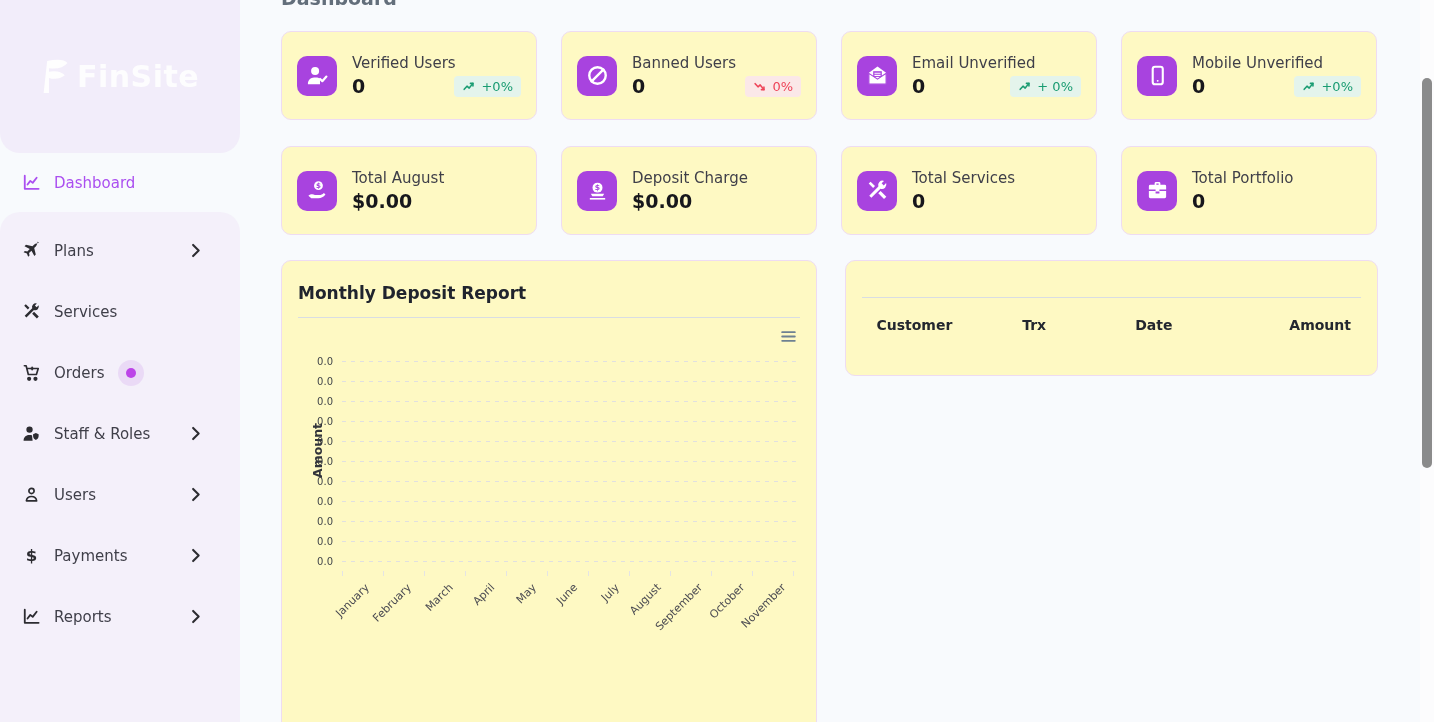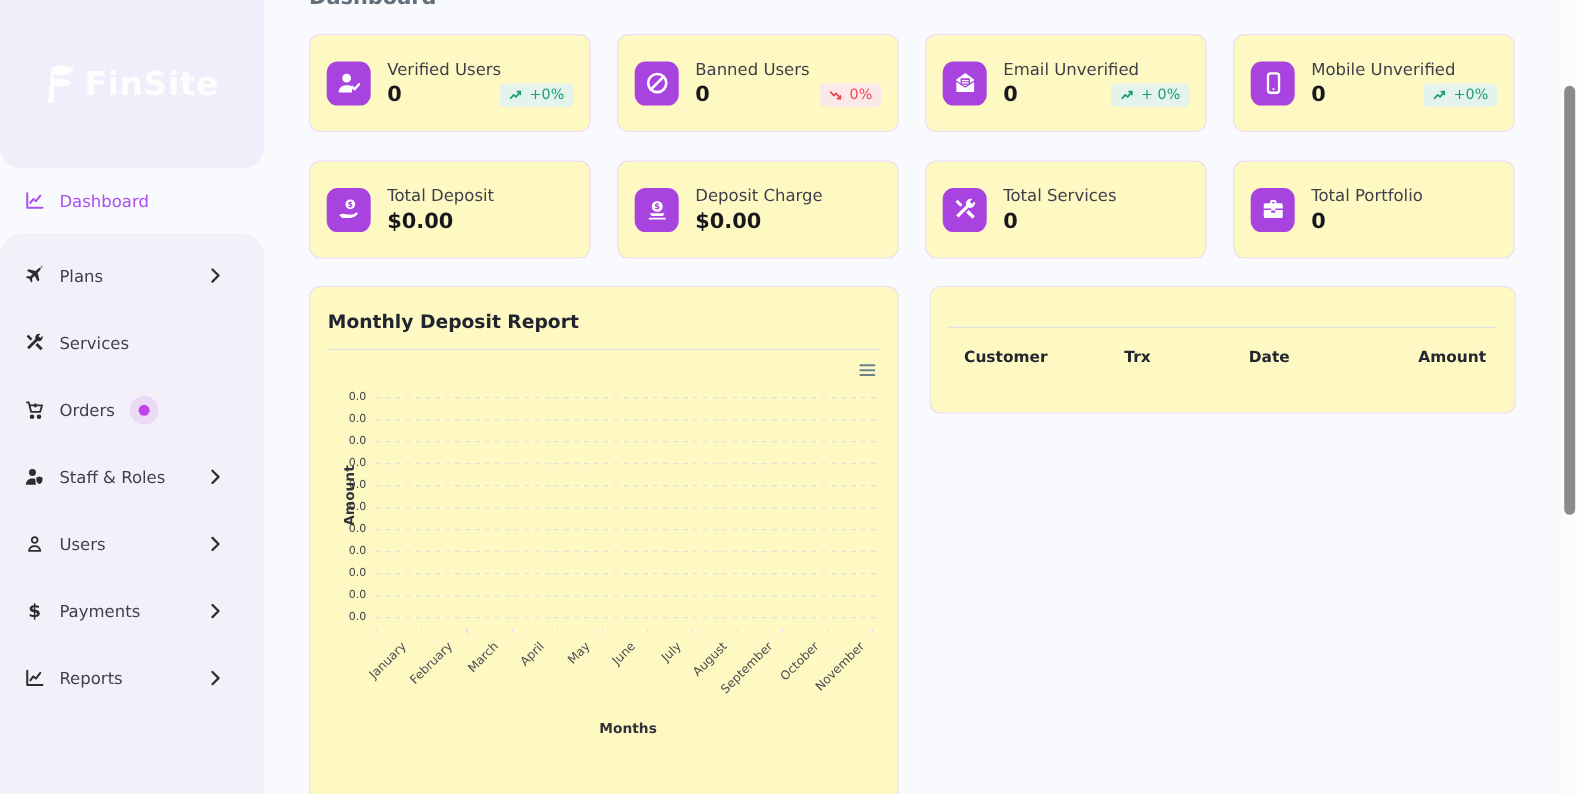--- a/index.html
+++ b/index.html
@@ -330,21 +330,21 @@
         <div class="tile">
           <span class="icon">
             <svg viewBox="0 0 24 24" fill="currentColor">
               <circle cx="13" cy="7" r="4.6"></circle>
               <text x="13" y="9.6" text-anchor="middle" font-size="7.5" font-weight="bold" fill="var(--accent)" font-family="DejaVu Sans, sans-serif">$</text>
               <path d="M2.5 17.5c2.2-1.8 4.8-1.8 6.8-.8h4.7c1.6 0 3.2-.8 4.7-2.2l1.6 1.6c-2 2.6-4.6 3.9-7.3 3.9H5.5l-3-2.5z"></path>
             </svg>
           </span>
         </div>
         <div class="stat-body">
-          <div class="stat-title">Total Deposit</div>
+          <div class="stat-title">Total August</div>
           <div class="value-row">
             <span class="stat-value">$0.00</span>
 
           </div>
         </div>
       </div>
 
       <div class="card stat-card">
         <div class="tile">
           <span class="icon">
@@ -511,21 +511,20 @@
             </div>
 
             <div class="xlab">
               <span>October</span>
             </div>
 
             <div class="xlab">
               <span>November</span>
             </div>
           </div>
-        <div class="x-axis-title">Months</div>
       </div>
     </div>
 
     <div class="card panel trans-card">
       <hr class="panel-divider">
       <div class="thead">
 
           <div class="th">Customer</div>
 
           <div class="th">Trx</div>

